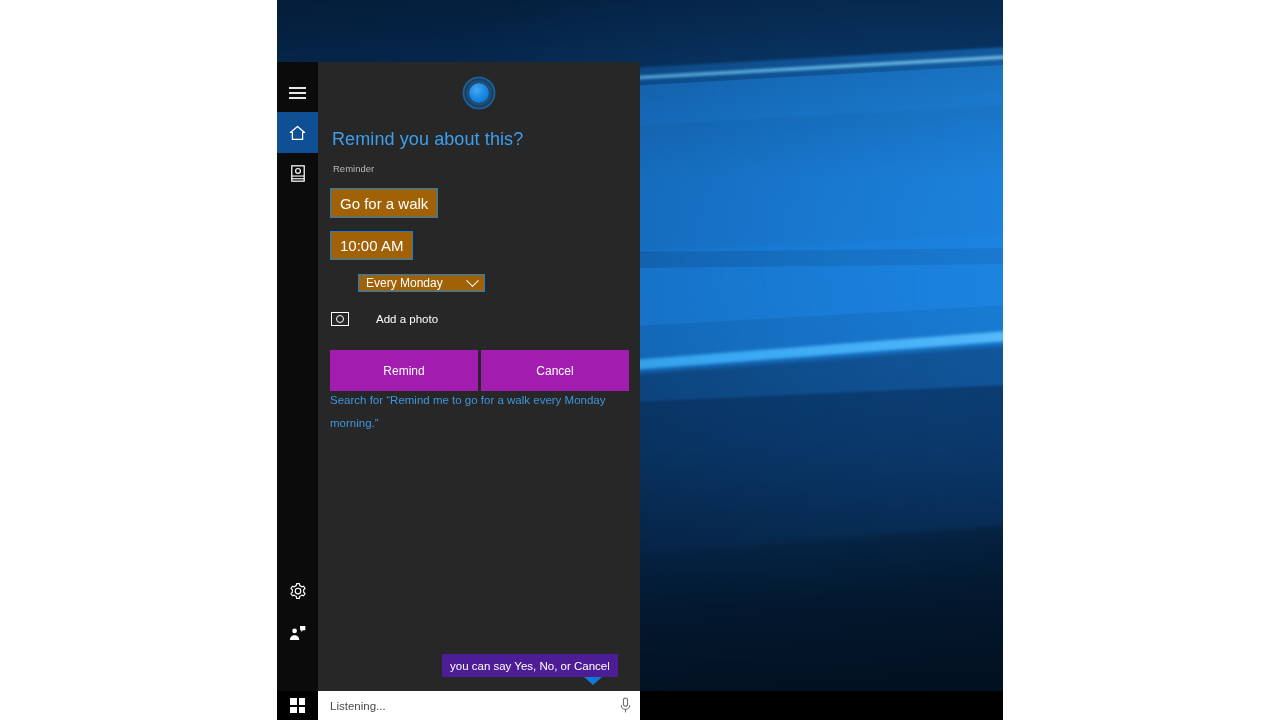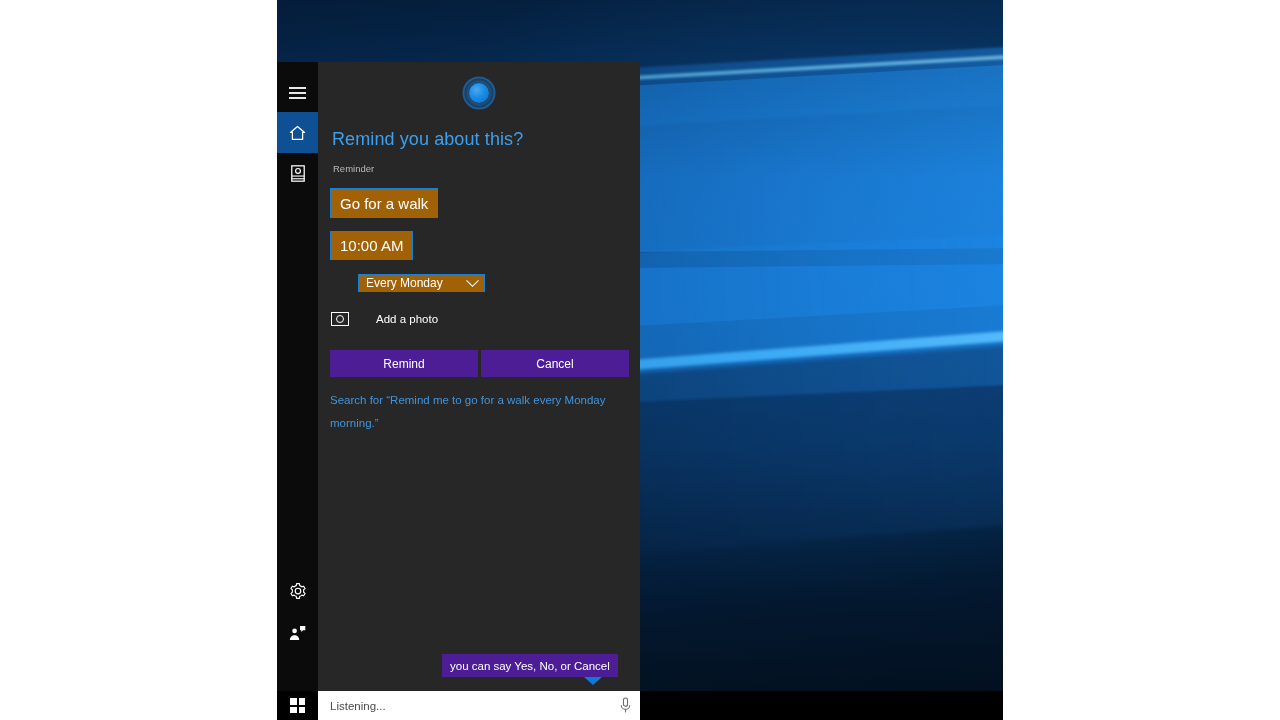--- a/index.html
+++ b/index.html
@@ -281,22 +281,22 @@
 
   #action-buttons {
     position: absolute;
     left: 12px;
     top: 288px;
     display: flex;
     gap: 3px;
   }
   .action-btn {
     width: 148px;
-    height: 27px;
-    background: #4c1d95;
+    height: 41px;
+    background: #a21caf;
     color: #ffffff;
     font-size: 12px;
     border: none;
     display: flex;
     align-items: center;
     justify-content: center;
     font-family: "Liberation Sans", sans-serif;
     cursor: pointer;
   }
 

